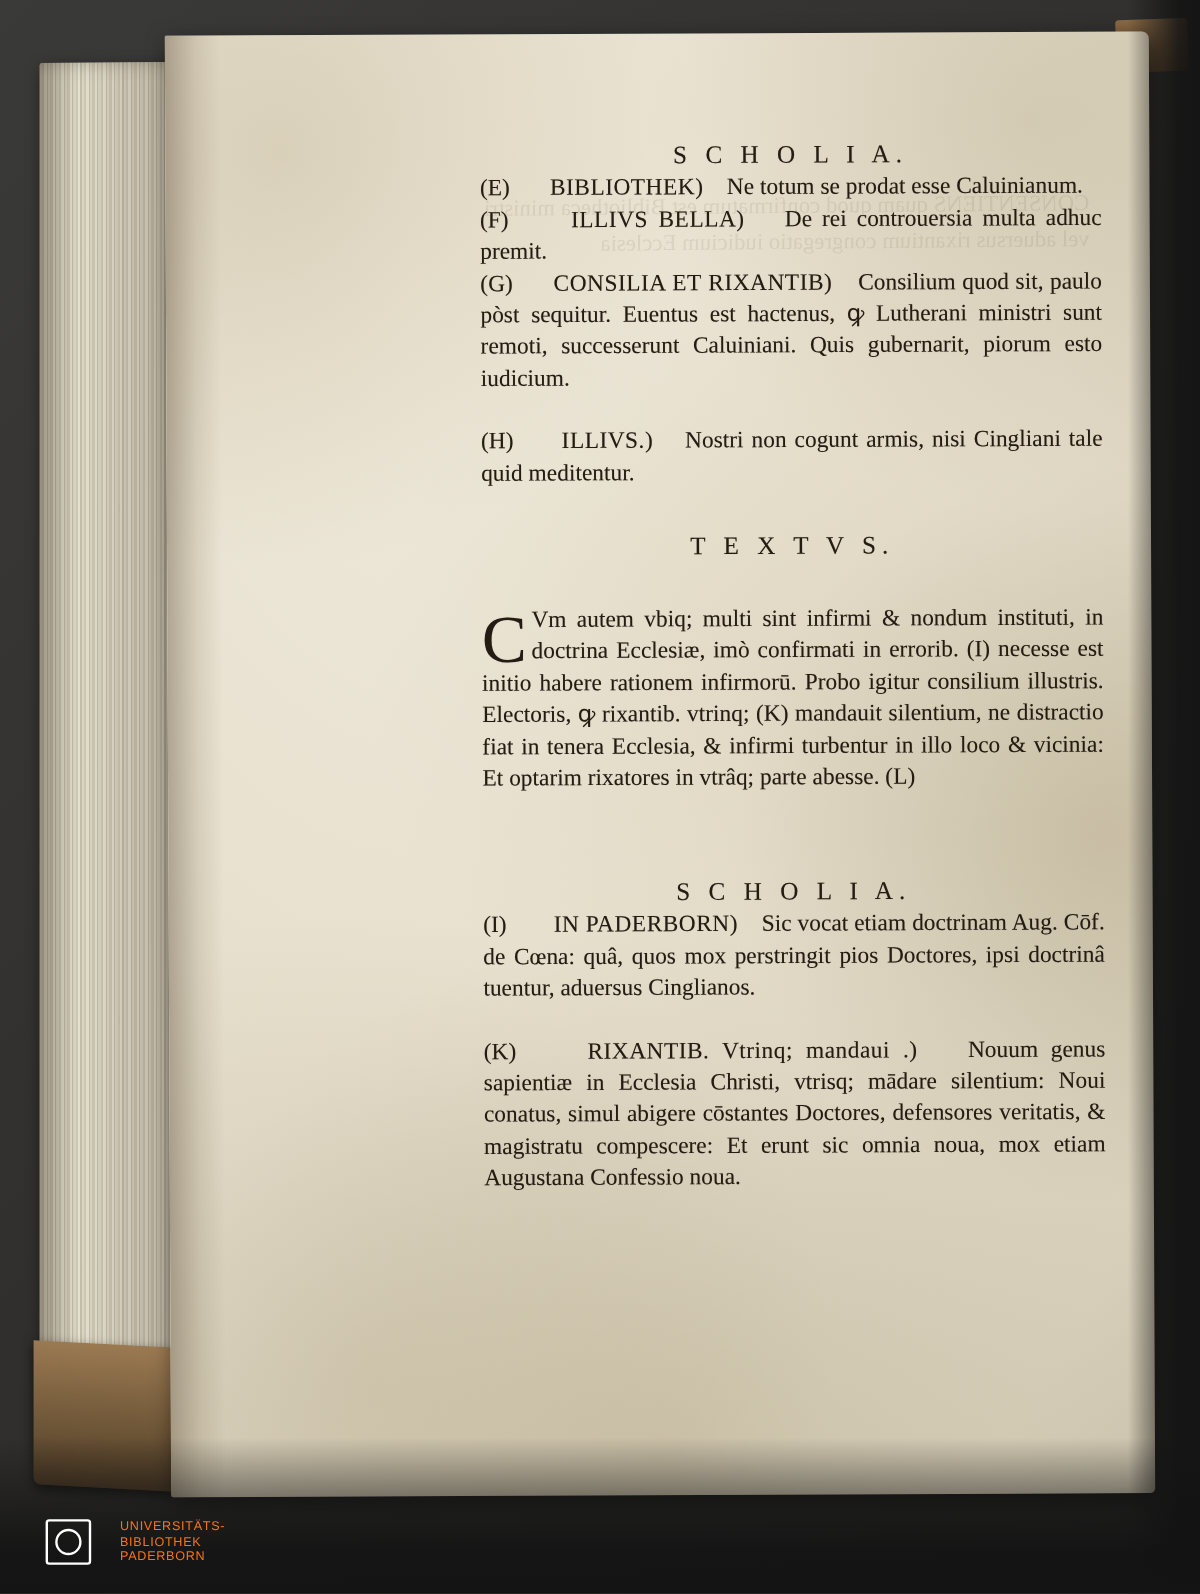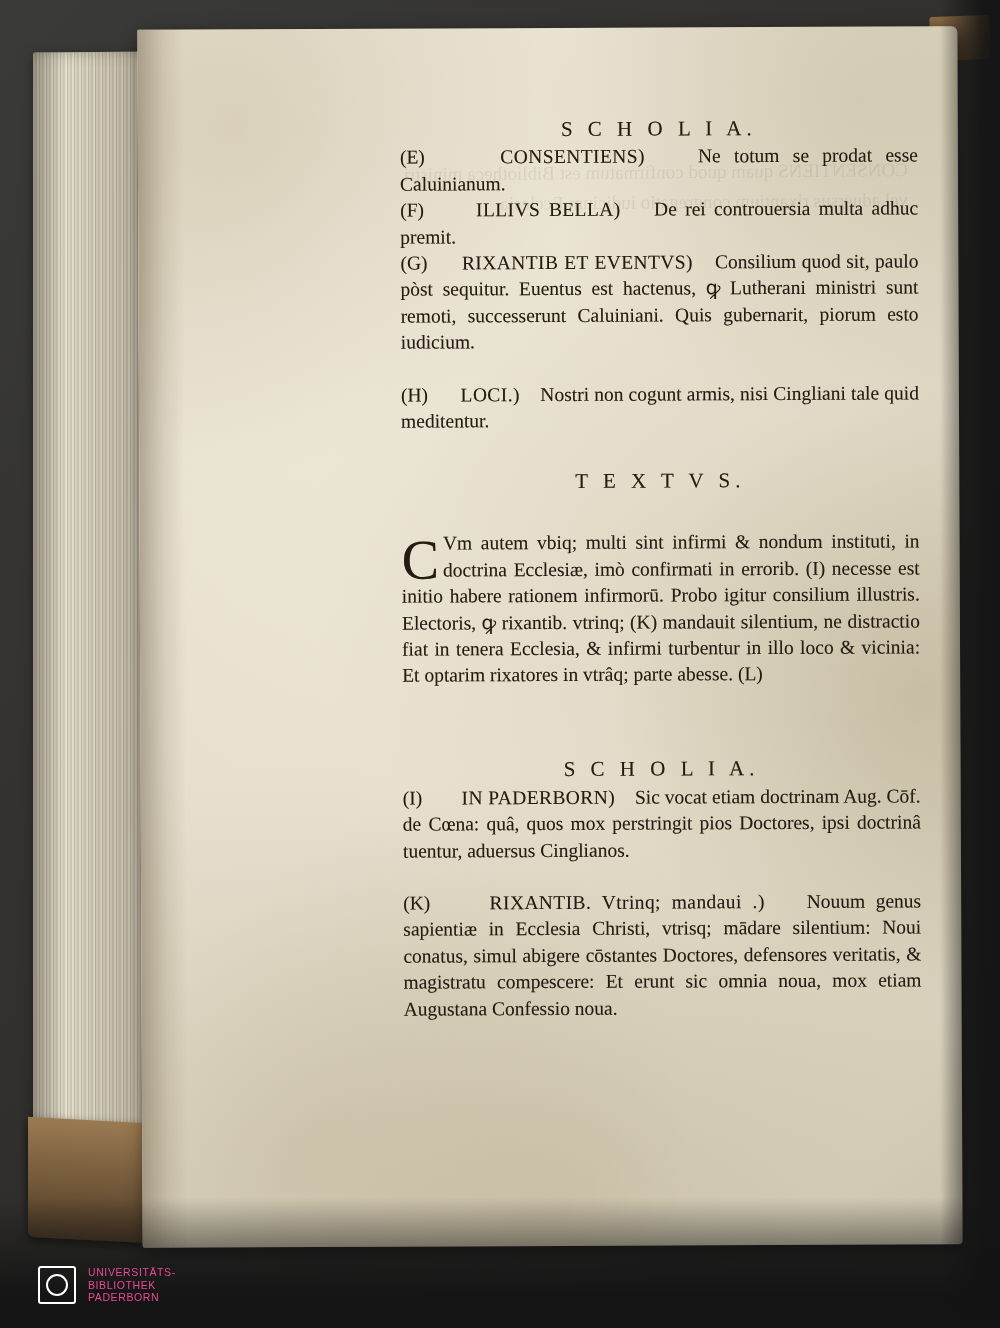--- a/index.html
+++ b/index.html
@@ -168,22 +168,22 @@
   
   #text-column p { text-shadow: 0 0 0.6px rgba(40,30,18,0.35); }
 
   
   #library-stamp {
     position: absolute;
     left: 38px;
     bottom: 24px;
     display: flex;
     align-items: center;
-    gap: 12px;
-    color: #ec4899;
+    gap: 24px;
+    color: #f97316;
     font-family: "Liberation Sans", sans-serif;
   }
   #library-logo {
     width: 34px;
     height: 34px;
     border: 2px solid #ffffff;
     border-radius: 3px;
     position: relative;
     flex: none;
   }
@@ -241,41 +241,41 @@
 
   <div id="showthrough">CONSENTIENS quam quod confirmatum est Bibliotheca ministri vel aduersus rixantium congregatio iudicium Ecclesia</div>
 
   <div id="text-column">
 
     <div>
       <p class="section-head">S C H O L I A.</p>
 
       <p class="note">
         <span class="tag">(E)</span>
-        &nbsp;&nbsp;&nbsp;&nbsp;<span class="lemma">CONSENTIENS)</span>
+        &nbsp;&nbsp;&nbsp;&nbsp;<span class="lemma">BIBLIOTHEK)</span>
         &nbsp;&nbsp;&nbsp;<span>Ne totum se prodat esse Caluinianum.</span>
       </p>
 
       <p class="note">
         <span class="tag">(F)</span>
         &nbsp;&nbsp;&nbsp;&nbsp;<span class="lemma">ILLIVS BELLA)</span>
         &nbsp;&nbsp;&nbsp;<span>De rei controuersia multa adhuc premit.</span>
       </p>
 
       <p class="note">
         <span class="tag">(G)</span>
-        &nbsp;&nbsp;&nbsp;&nbsp;<span class="lemma">RIXANTIB ET EVENTVS)</span>
+        &nbsp;&nbsp;&nbsp;&nbsp;<span class="lemma">CONSILIA ET RIXANTIB)</span>
         &nbsp;&nbsp;&nbsp;<span>Consilium quod sit, paulo pòst sequitur. Euentus est hactenus, ꝙ Lutherani ministri sunt remoti, successerunt Caluiniani. Quis gubernarit, piorum esto iudicium.</span>
       </p>
 
       <div class="gap-md"></div>
 
       <p class="note">
         <span class="tag">(H)</span>
-        &nbsp;&nbsp;&nbsp;&nbsp;<span class="lemma">LOCI.)</span>
+        &nbsp;&nbsp;&nbsp;&nbsp;<span class="lemma">ILLIVS.)</span>
         &nbsp;&nbsp;&nbsp;<span>Nostri non cogunt armis, nisi Cingliani tale quid meditentur.</span>
       </p>
     </div>
 
     <div class="gap-lg"></div>
 
     <div>
       <p class="section-head">T E X T V S.</p>
       <div class="gap-sm"></div>
       <p class="textus-body">

